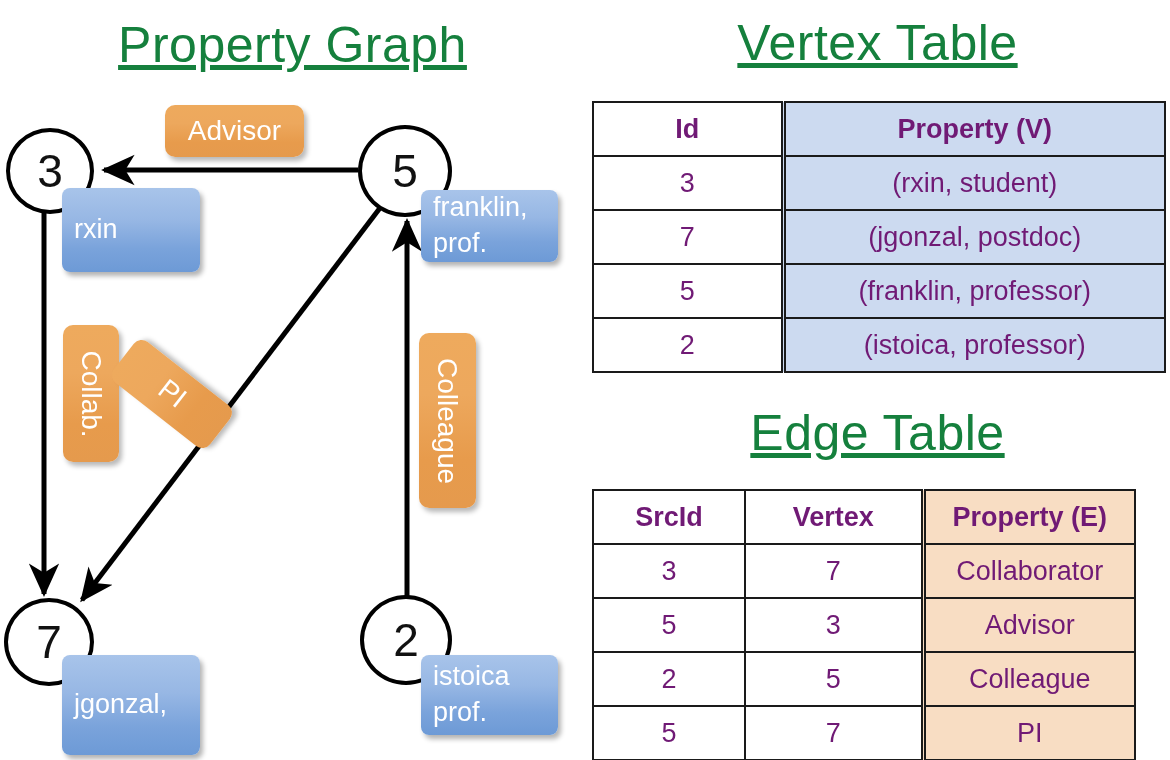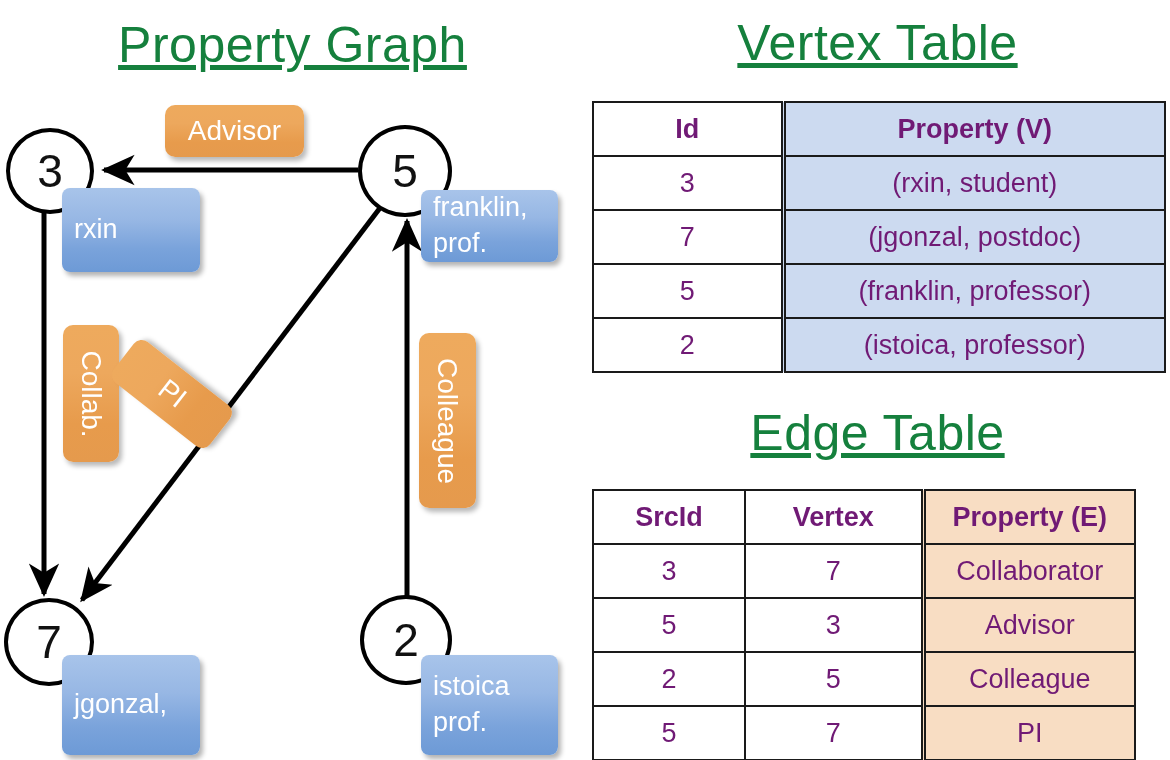--- a/index.html
+++ b/index.html
@@ -187,21 +187,21 @@
   <div class="vertex" style="left:4px; top:598px; width:90px; height:88px;">
     <span class="vertex-label">7</span>
   </div>
   <div class="prop-box" style="left:62px; top:655px; width:138px; height:100px;">
     <span>jgonzal,</span>
   </div>
 
   <div class="vertex" style="left:360px; top:595px; width:92px; height:90px;">
     <span class="vertex-label">2</span>
   </div>
-  <div class="prop-box" style="left:421px; top:655px; width:137px; height:100px;">
+  <div class="prop-box" style="left:421px; top:655px; width:137px; height:80px;">
     <span>istoica</span>
     <span>prof.</span>
   </div>
 
   <div class="edge-label" style="left:165px; top:105px; width:139px; height:52px;">
     <span>Advisor</span>
   </div>
 
   <div class="edge-label vertical-text" style="left:63px; top:325px; width:56px; height:137px;">
     <span>Collab.</span>

